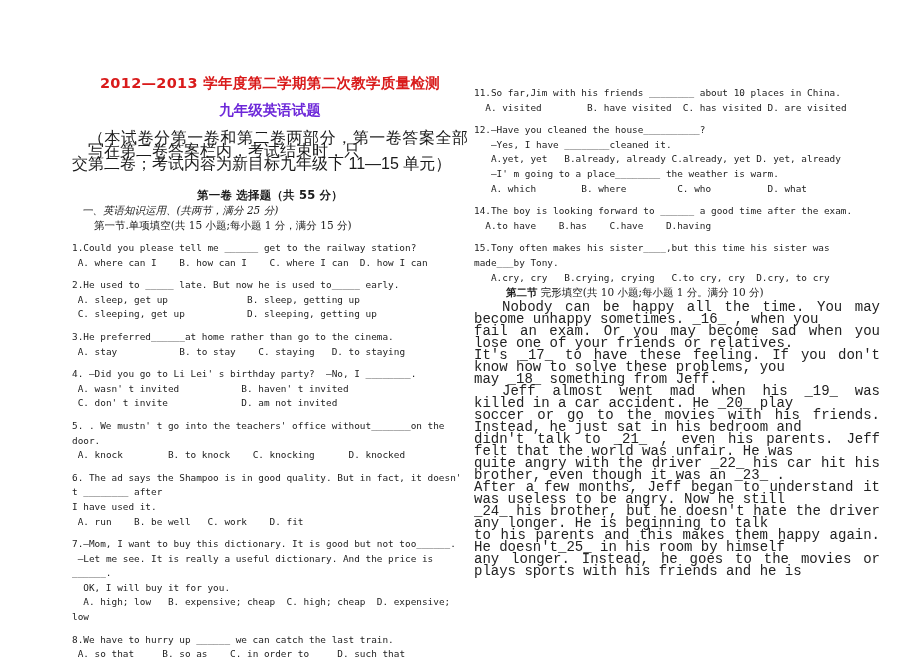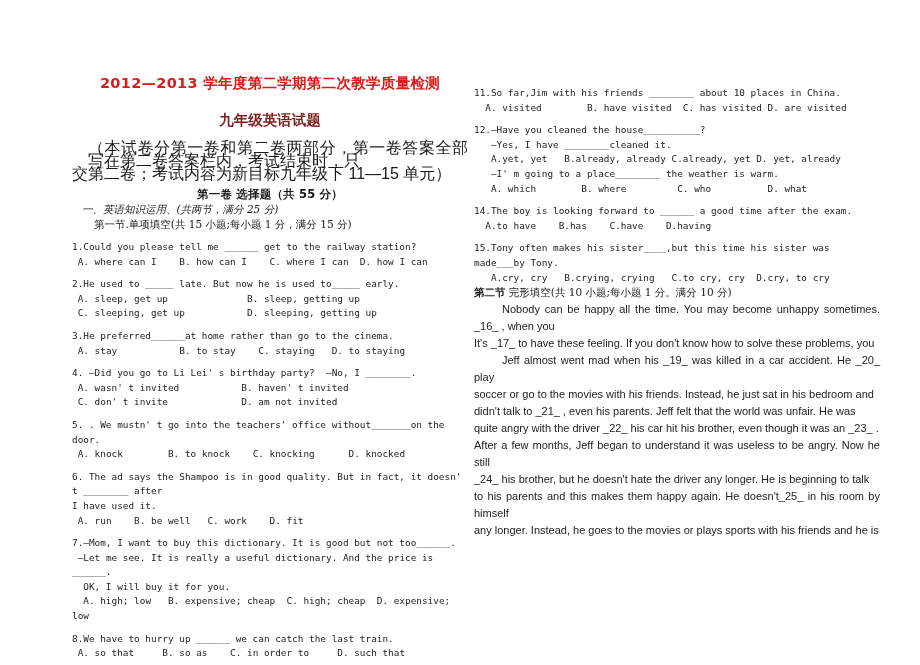--- a/index.html
+++ b/index.html
@@ -15,57 +15,57 @@
   .col-right{left:474px;width:406px;}
 
   
   .title-main{
     color:#d91b1b;font-weight:bold;font-size:14.5px;
     text-align:center;letter-spacing:.3px;
     margin-top:74px;
     font-family:"DejaVu Sans","Liberation Sans",sans-serif;
   }
   .title-sub{
-    color:#7f1d1d;font-weight:bold;font-size:14.5px;
-    text-align:center;margin-top:18px;
+    color:#6d28d9;font-weight:bold;font-size:14.5px;
+    text-align:center;margin-top:8px;
     font-family:"DejaVu Sans","Liberation Sans",sans-serif;
   }
   .notice{
     font-size:16px;line-height:13px;margin-top:11px;
     text-align:justify;
     font-family:Liberation Sans, sans-serif;
   }
   .notice .ind{padding-left:16px;display:block;}
   .sec-title{
     text-align:center;font-weight:bold;font-size:11.5px;
-    margin-top:7px;letter-spacing:.2px;
+    margin-top:18px;letter-spacing:.2px;
     font-family:"DejaVu Sans","Liberation Sans",sans-serif;
   }
   .cn-line{
     font-size:10.5px;line-height:15px;
     font-family:"DejaVu Serif","Liberation Serif",serif;
   }
   .cn-line.i1{padding-left:10px;font-style:italic;}
   .cn-line.i2{padding-left:22px;}
-  .cn-bold{font-weight:bold;font-family:Liberation Mono, monospace;}
+  .cn-bold{font-weight:bold;font-family:Liberation Mono, monospace;margin-left:32px;}
 
   
   .qblock{margin-top:1px;}
   .q{
     font-family:"DejaVu Sans Mono","Liberation Mono",monospace;
     font-size:9.4px;line-height:14.6px;
     white-space:pre-wrap;
     color:#222;
   }
   .q.stem{margin-top:8px;}
   .q.cont{padding-left:0;}
 
   .cloze{
-    font-family:Liberation Sans, sans-serif;
-    font-size:11px;line-height:17px;
+    font-family:Liberation Mono, monospace;
+    font-size:14px;line-height:12px;
     text-align:justify;
     color:#222;
   }
   .cloze .par{text-indent:28px;display:block;}
   .cloze .flat{display:block;}
   .tophead{height:0;}
 </style>
 </head>
 <body>
 
@@ -154,21 +154,23 @@
       <div>
         <div class="q stem">15.Tony often makes his sister____,but this time his sister was made___by Tony.</div>
         <div class="q cont">   A.cry, cry   B.crying, crying   C.to cry, cry  D.cry, to cry</div>
       </div>
     </div>
 
     <div class="cn-line"><span class="cn-bold">第二节</span> <span>完形填空(共 10 小题;每小题 1 分。满分 10 分)</span></div>
 
     <div class="cloze">
       <span class="par">Nobody can be happy all the time. You may become unhappy sometimes. _16_ , when you</span>
+      <span class="flat">fail an exam. Or you may become sad when you lose one of your friends or relatives.</span>
       <span class="flat">It's _17_  to have these feeling. If you don't know how to solve these problems, you</span>
+      <span class="flat">may _18_  something from Jeff.</span>
       <span class="par">Jeff almost went mad when his _19_  was killed in a car accident. He _20_  play</span>
       <span class="flat">soccer or go to the movies with his friends. Instead, he just sat in his bedroom and</span>
       <span class="flat">didn't talk to _21_  , even his parents. Jeff felt that the world was unfair. He was</span>
       <span class="flat">quite angry with the driver _22_   his car hit his brother, even though it was an _23_  .</span>
       <span class="flat">After a few months, Jeff began to understand it was useless to be angry. Now he still</span>
       <span class="flat">_24_   his brother, but he doesn't hate the driver any longer. He is beginning to talk</span>
       <span class="flat">to his parents and this makes them happy again. He doesn't_25_   in his room by himself</span>
       <span class="flat">any longer. Instead, he goes to the movies or plays sports with his friends and he is</span>
 
     </div>

